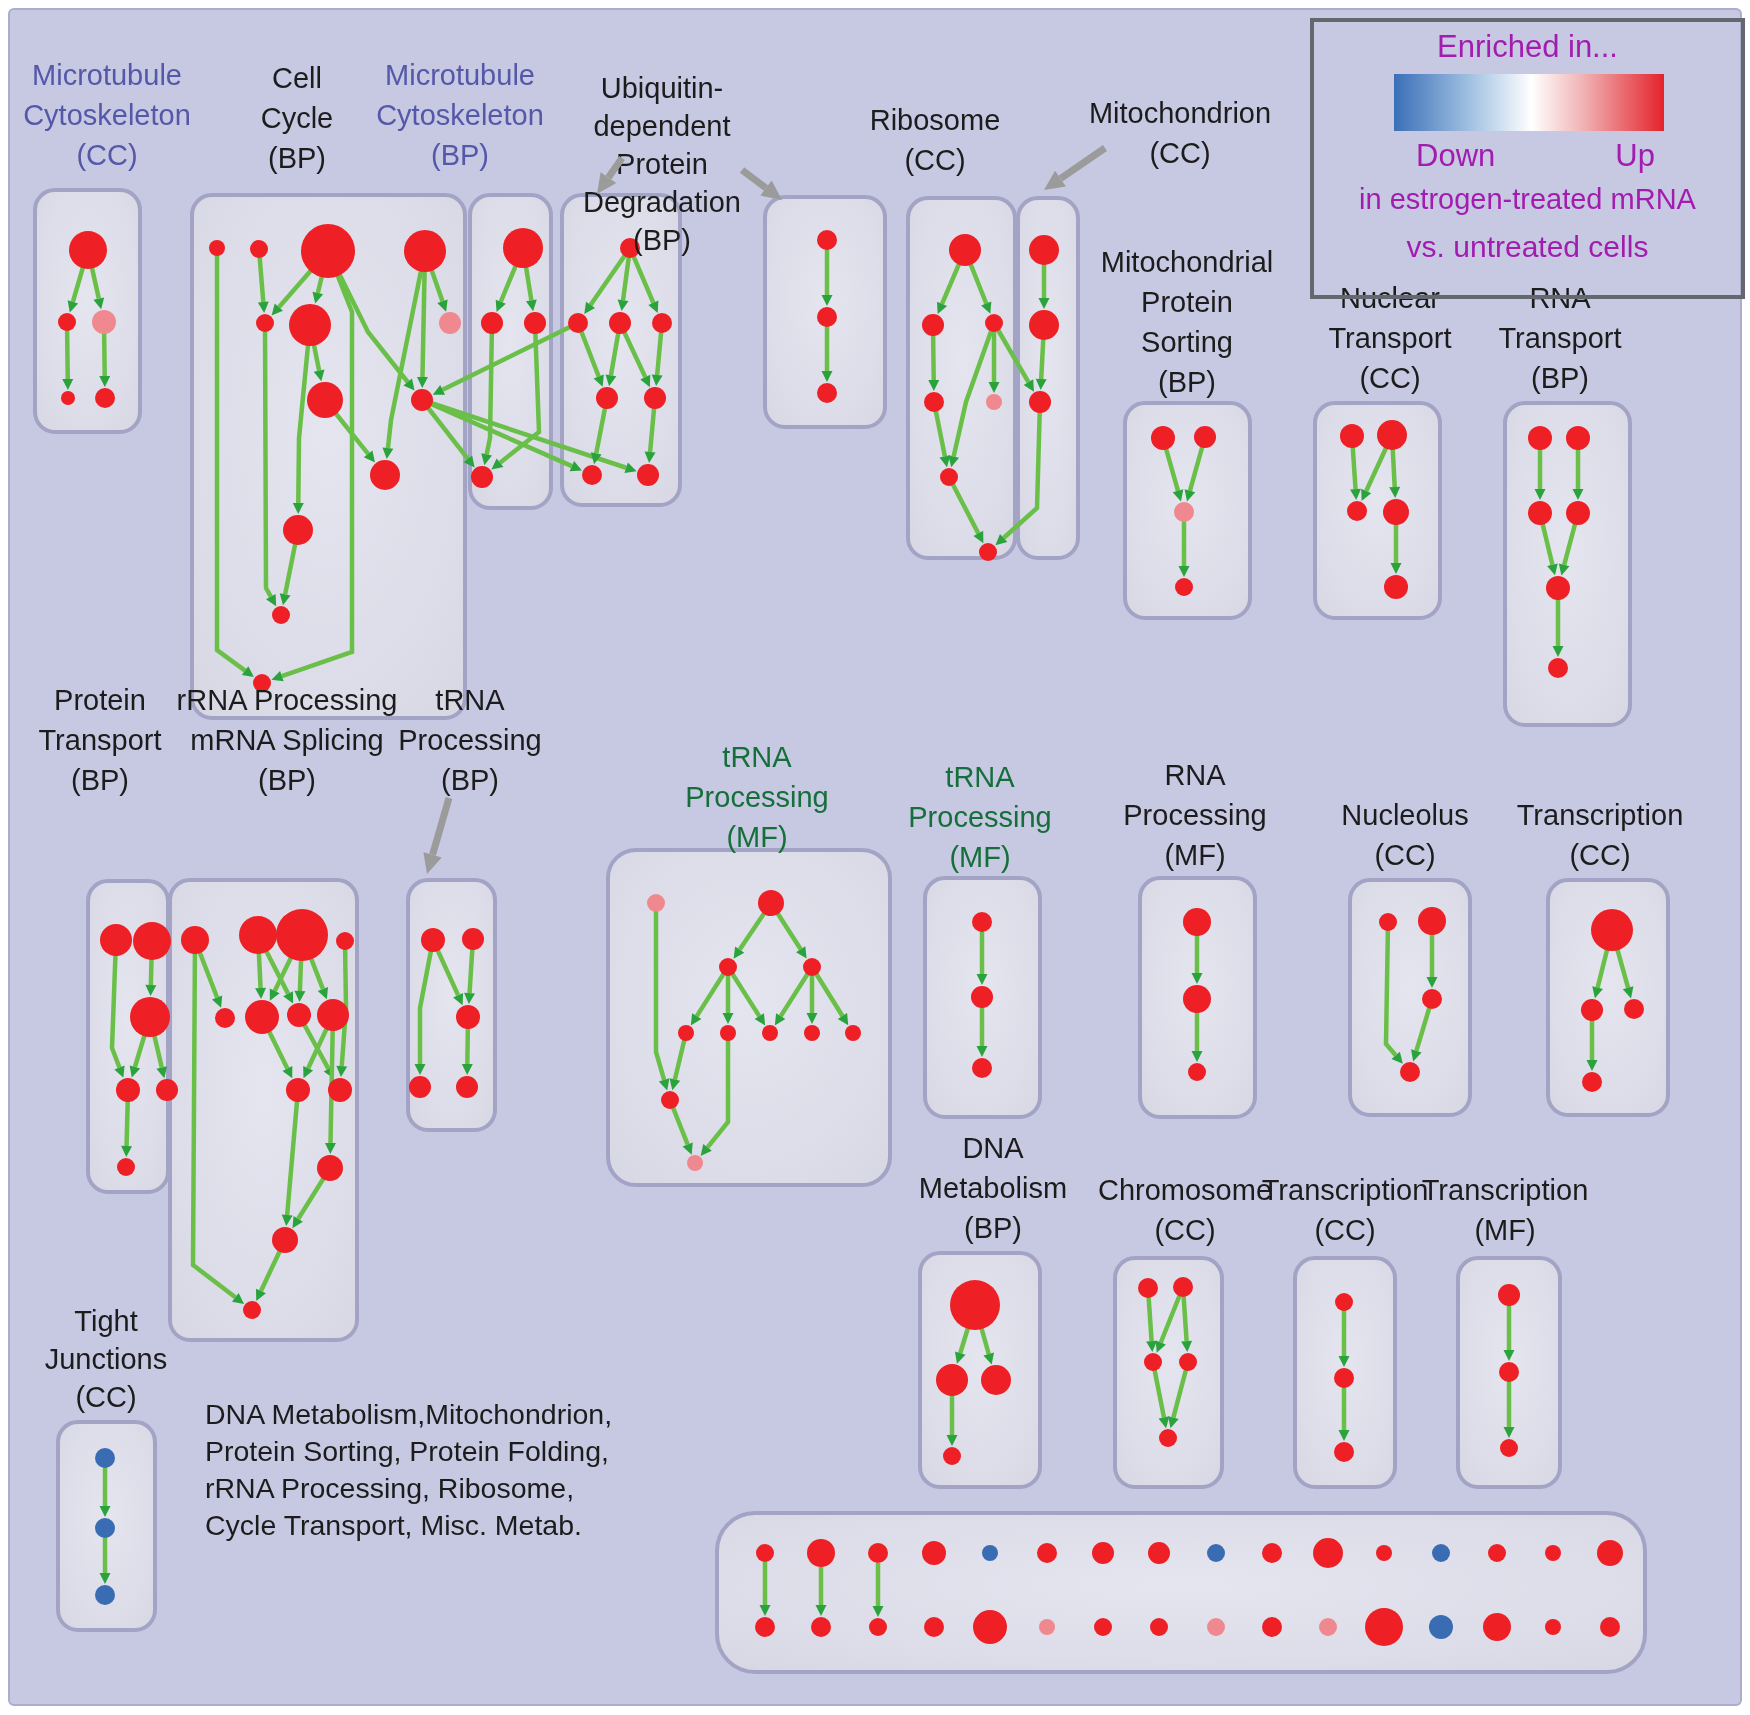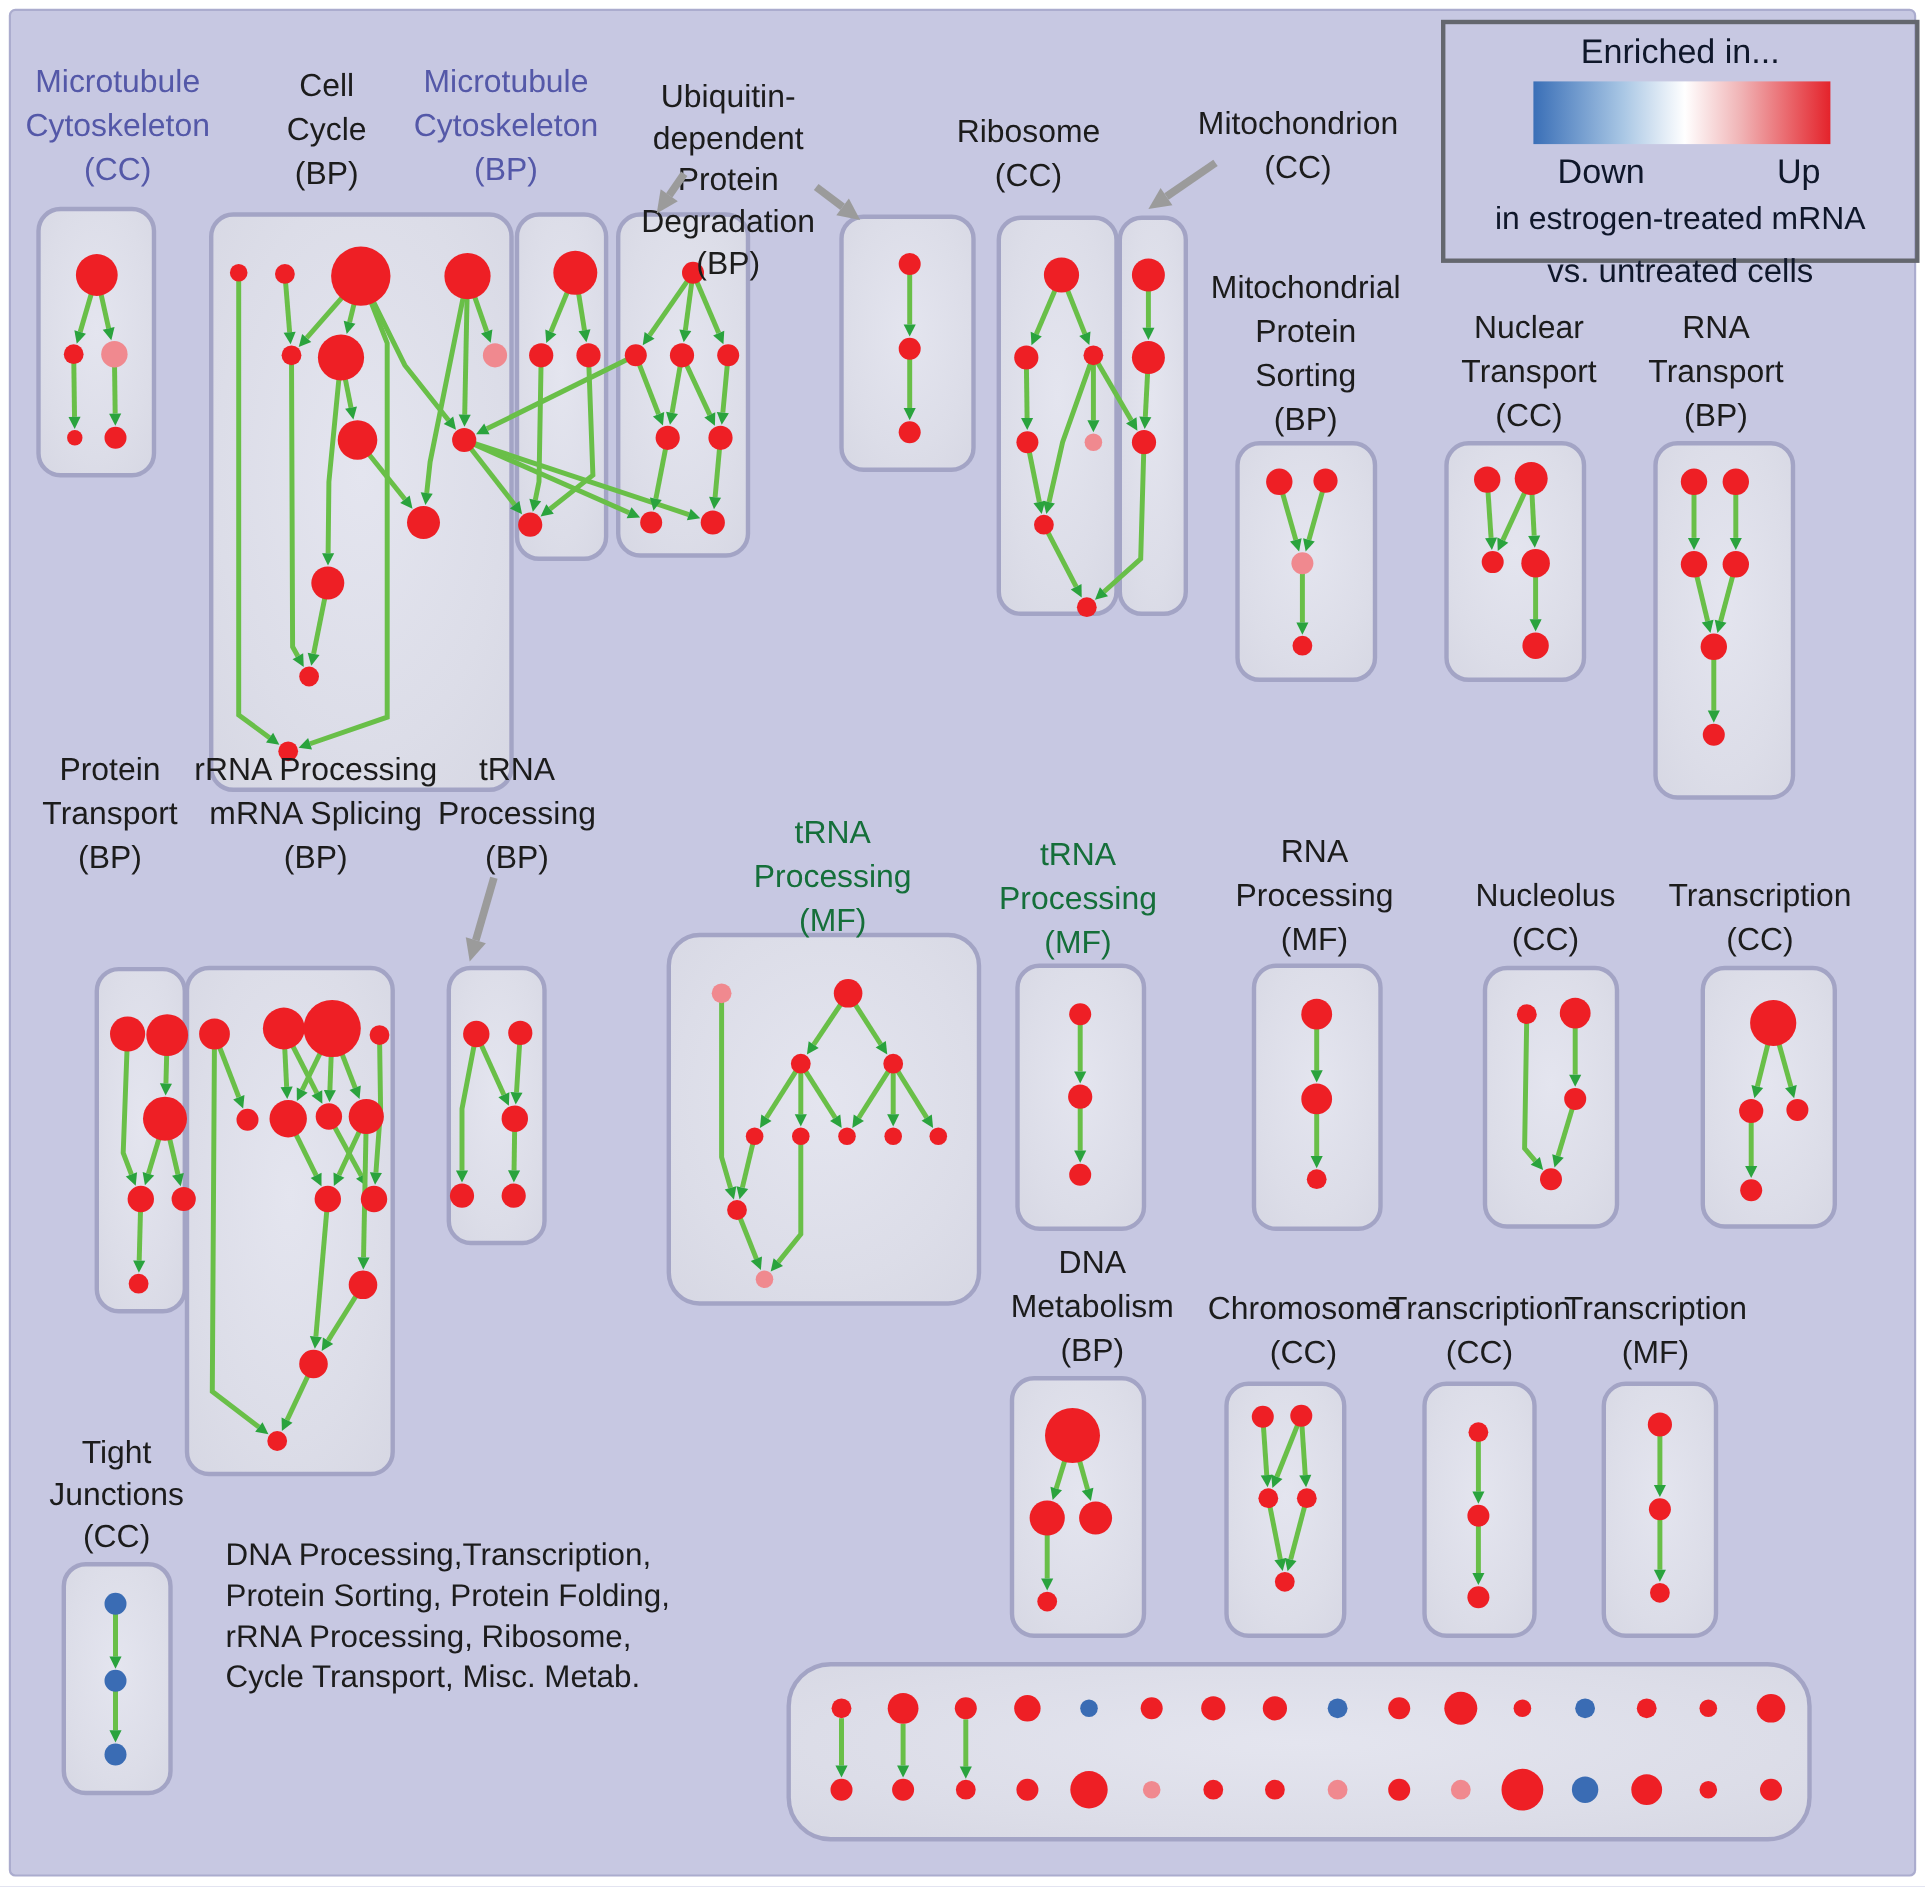--- a/index.html
+++ b/index.html
@@ -2,23 +2,23 @@
 <html><head>
 <meta charset="utf-8">
 <style>
   html,body{margin:0;padding:0;}
   body{width:1750px;height:1715px;position:relative;background:#ffffff;
        font-family:"Liberation Sans",sans-serif;overflow:hidden;}
   .panel{position:absolute;left:8px;top:8px;width:1730px;height:1694px;
          background:#c7c8e2;border:2px solid #abacce;border-radius:6px;}
   svg#diagram{position:absolute;left:0;top:0;z-index:2;}
   svg text{font-family:"Liberation Sans",sans-serif;}
-  .legend{position:absolute;left:1310px;top:18px;width:435px;height:221px;
+  .legend{position:absolute;left:1310px;top:18px;width:435px;height:281px;
           border:4px solid #64676e;box-sizing:border-box;z-index:5;
-          text-align:center;color:#0f172a;}
+          text-align:center;color:#a21caf;}
   .legend-title{margin-top:7px;font-size:31px;}
   .legend-bar{position:absolute;left:80px;top:52px;width:270px;height:57px;
           background:linear-gradient(90deg,#3a6fb7 0%,#a8c6e4 30%,#ffffff 51%,#f0b3b5 70%,#e4232b 100%);}
   .legend-duo{position:absolute;top:116px;left:0;right:0;display:flex;
           justify-content:space-between;padding:0 86px 0 70px;font-size:31px;margin-left:32px;}
   .legend-sub1{position:absolute;top:161px;width:100%;font-size:29px;}
   .legend-sub2{position:absolute;top:208px;width:100%;font-size:30px;}
   .misc{position:absolute;left:205px;top:1396px;z-index:5;color:#1c1c1c;
         font-size:28.5px;line-height:37px;white-space:nowrap;}
 </style>
@@ -539,17 +539,17 @@
   <div class="legend-bar"></div>
   <div class="legend-duo">
     <span>Down</span>
     <span>Up</span>
   </div>
   <div class="legend-sub1">in estrogen-treated mRNA</div>
   <div class="legend-sub2">vs. untreated cells</div>
 </div>
 
 <div class="misc">
-  <div>DNA Processing,Transcription,</div>
+  <div>DNA Metabolism,Mitochondrion,</div>
   <div>Protein Sorting, Protein Folding,</div>
   <div>rRNA Processing, Ribosome,</div>
   <div>Cycle Transport, Misc. Metab.</div>
 </div>
 
 </body></html>

